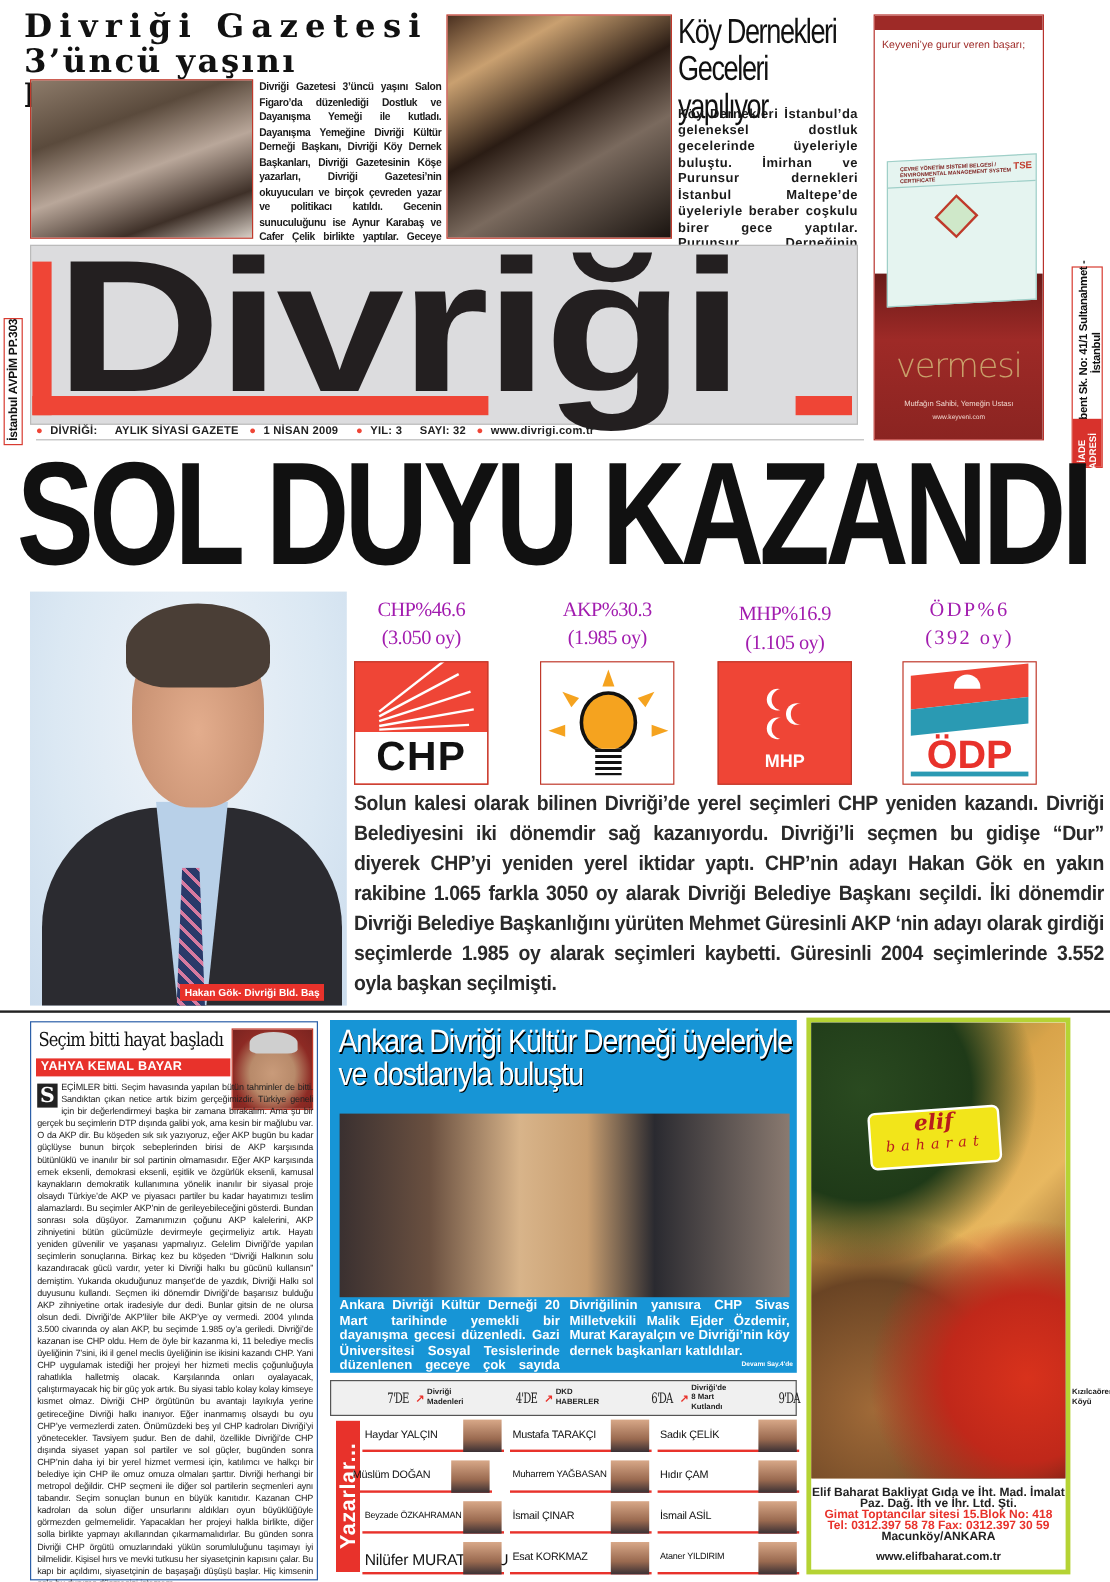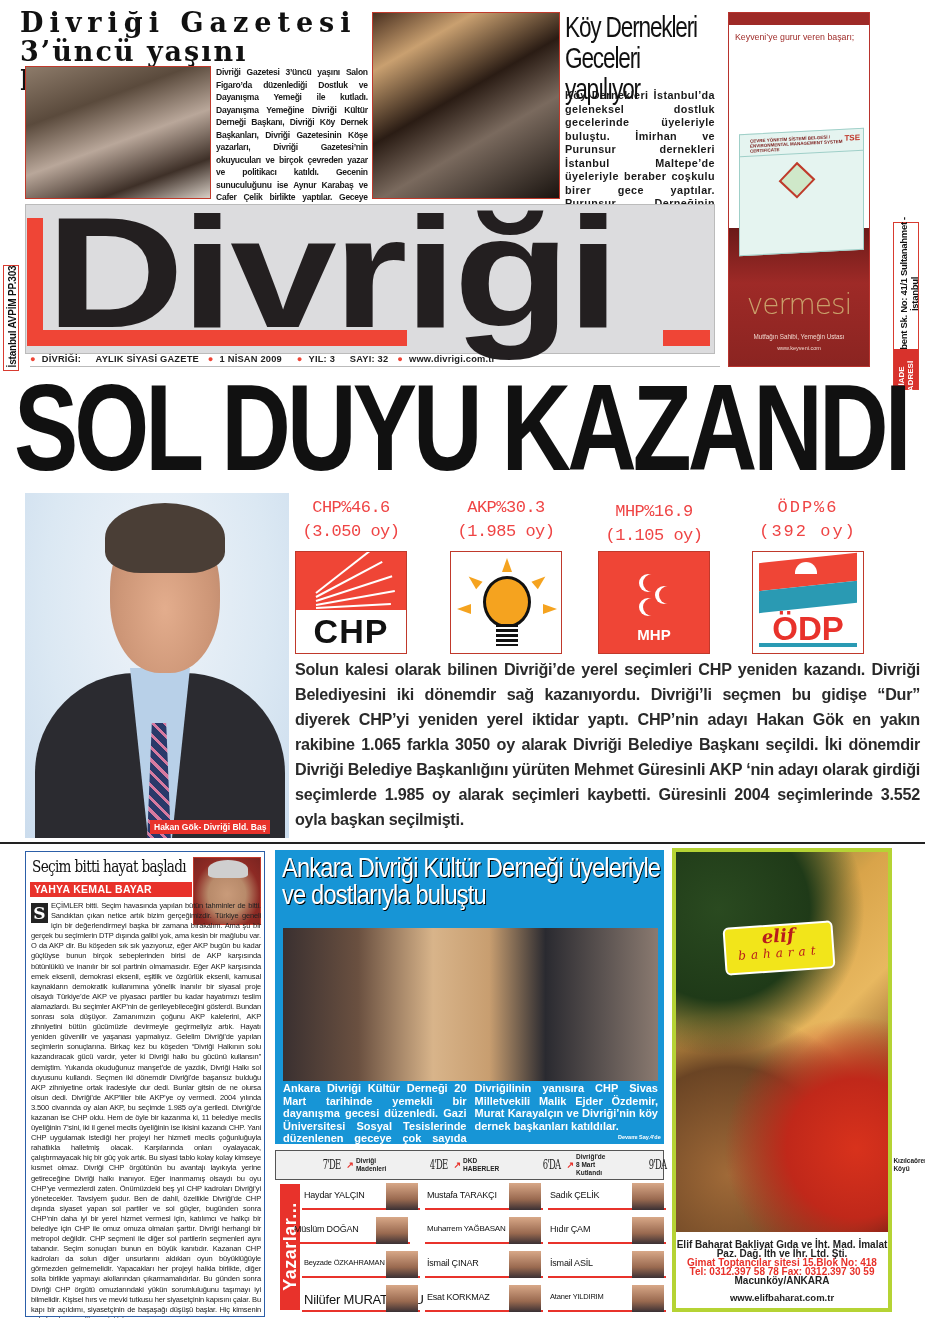--- a/index.html
+++ b/index.html
@@ -58,21 +58,21 @@
   
   #cand-photo { left: 25px; top: 493px; width: 264px; height: 345px; background: radial-gradient(ellipse at 50% 30%, #e4b59a 0%, #cf9c80 18%, #e9f0f7 19%, #dbe8f3 60%, #cbdced 100%); overflow:hidden; border:none; }
   #cand-photo .suit { position:absolute; left:10px; top:180px; width:250px; height:180px; background:#2b2b30; border-radius: 100px 100px 0 0; }
   #cand-photo .shirt { position:absolute; left:105px; top:175px; width:60px; height:170px; background:#b8d0e8; clip-path: polygon(0 0,100% 0,70% 100%,30% 100%); }
   #cand-photo .tie { position:absolute; left:122px; top:230px; width:24px; height:120px; background: repeating-linear-gradient(45deg,#2a3a6a 0 6px,#d77aa0 6px 9px); clip-path: polygon(20% 0,80% 0,100% 100%,0 100%); }
   #cand-photo .head { position:absolute; left:85px; top:20px; width:110px; height:160px; background: radial-gradient(ellipse at 50% 60%, #e3ad8d 0%, #cd9677 60%, #b7846a 100%); border-radius: 48% 48% 45% 45%; }
   #cand-photo .hair { position:absolute; left:80px; top:10px; width:120px; height:70px; background:#4a3e36; border-radius: 50% 50% 30% 30%; }
   #cand-caption { left: 150px; top: 820px; background: #e8322b; color: #fff; font-size: 8.5px; font-weight: bold; padding: 2px 4px; }
 
   
-  .party { position: absolute; top: 496px; width: 118px; text-align: center; font-family: Liberation Mono, monospace; font-size: 17px; line-height: 24px; color: #ef4444; letter-spacing: -0.5px; }
+  .party { position: absolute; top: 496px; width: 118px; text-align: center; font-family: Liberation Serif, serif; font-size: 17px; line-height: 24px; color: #a21caf; letter-spacing: -0.5px; }
   .party .pct { display:block; }
   .party .votes { display:block; }
   .plogo { position:absolute; top: 551px; width: 112px; height: 103px; border: 1px solid #c0392b; overflow:hidden; }
   #chp-logo { left: 295px; background: #ef4536; }
   #chp-logo .white { position:absolute; left:0; right:0; bottom:0; height: 43px; background:#fff; }
   #chp-logo .txt { position:absolute; left:0; right:0; bottom:2px; text-align:center; font-size: 34px; font-weight:bold; color:#111; letter-spacing:1px; }
   #chp-logo .arrow { position:absolute; height:2px; background:#fff; transform-origin:left center; left: 20px; }
   #akp-logo { left: 450px; background: #fff; }
   #akp-logo .bulb { position:absolute; left:32px; top:24px; width:48px; height:52px; border-radius:50%; background:#f5a31f; border:3px solid #111; }
   #akp-logo .base { position:absolute; left:45px; top:72px; width:22px; height:22px; background: repeating-linear-gradient(180deg,#111 0 3px,#fff 3px 5px); }

